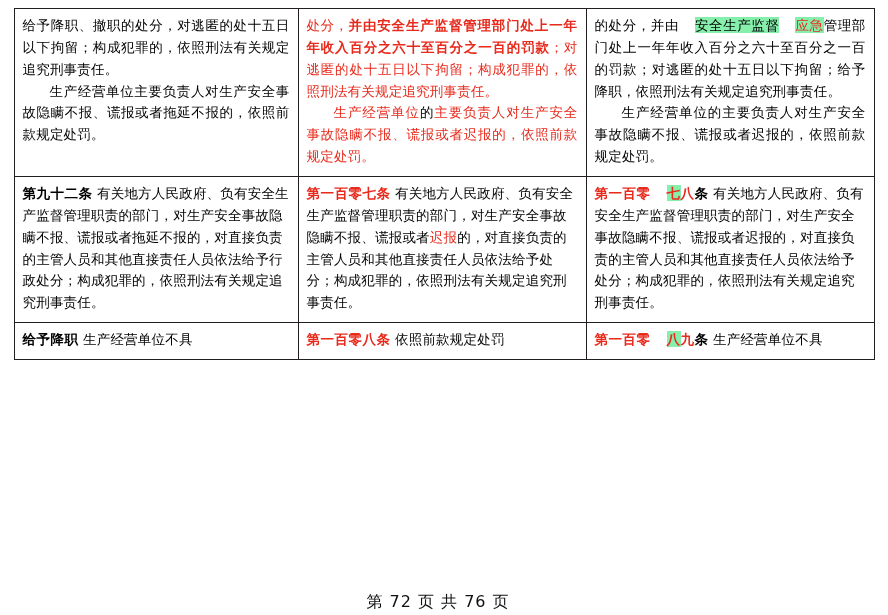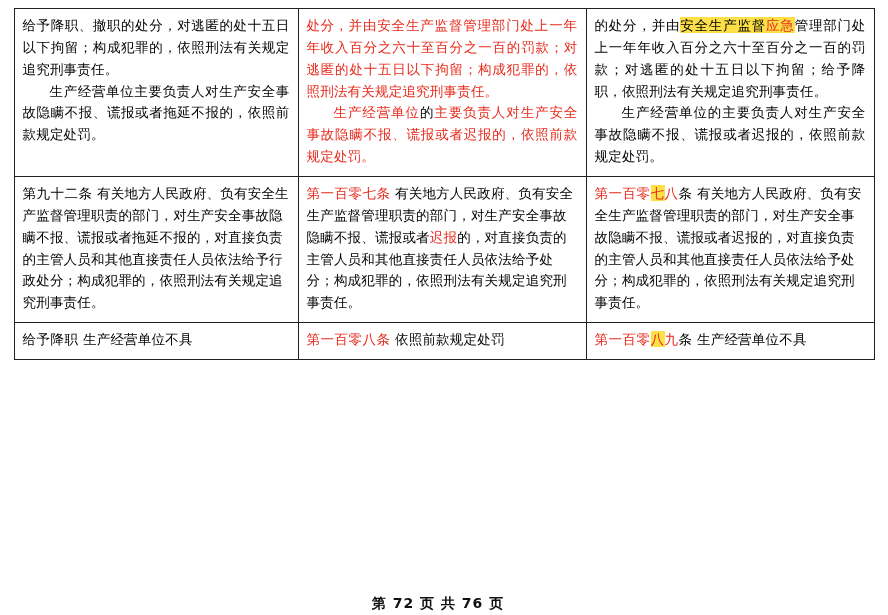--- a/index.html
+++ b/index.html
@@ -56,34 +56,35 @@
     color: #e8291b;
   }
   .red-b {
     color: #e8291b;
     font-weight: bold;
   }
   .bold {
     font-weight: bold;
   }
   .hl {
-    background: #fde047;
+    background: #86efac;
+    margin-left: 16px;
   }
   .art-label {
-    font-weight: normal;
+    font-weight: bold;
     letter-spacing: 0.5px;
   }
   .footer {
     position: absolute;
     left: 0;
     right: 12px;
     bottom: 10px;
     text-align: center;
-    font-size: 14px;
-    font-weight: bold;
+    font-size: 16px;
+    font-weight: normal;
     letter-spacing: 1px;
     color: #111;
   }
 </style>
 </head>
 <body>
 
 <div class="page">
 
   <table class="law-table">

